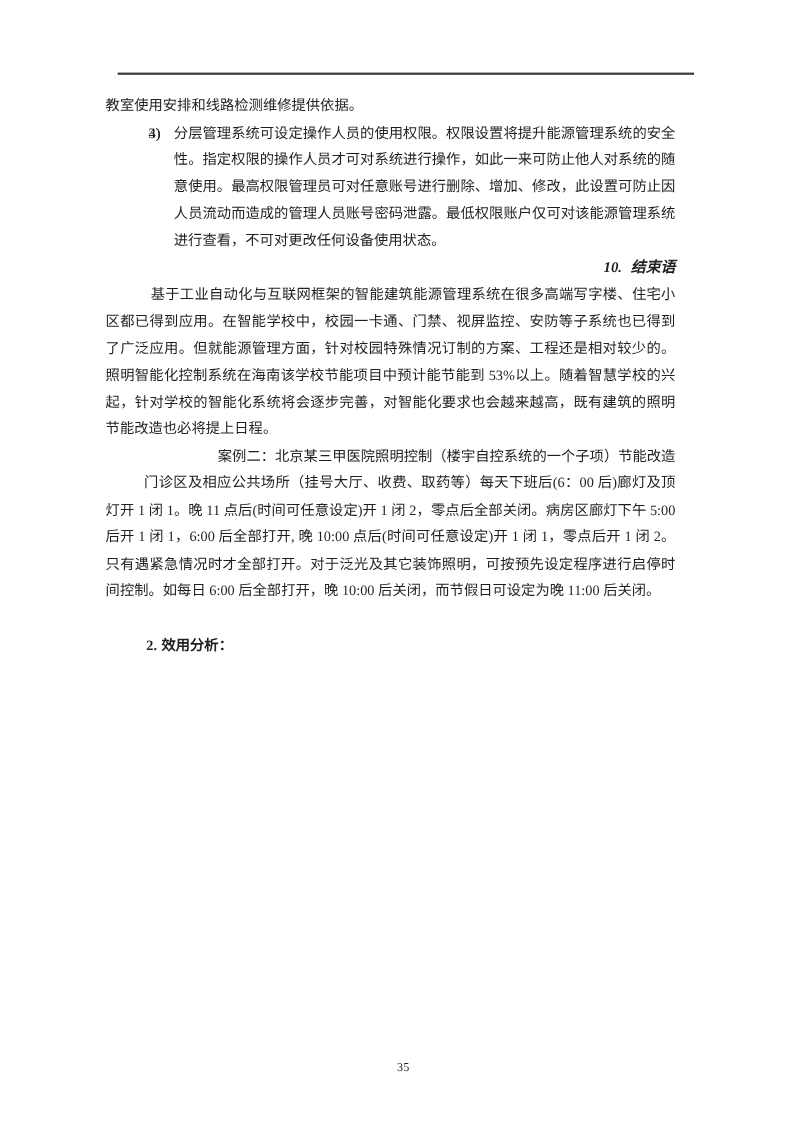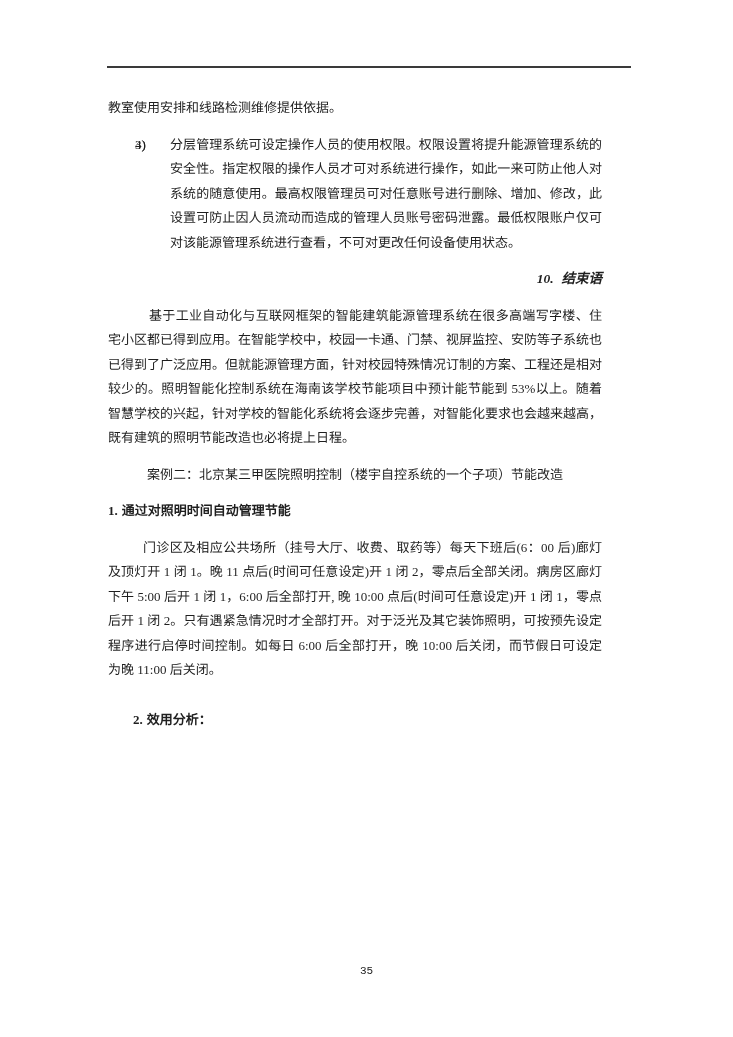--- a/index.html
+++ b/index.html
@@ -34,21 +34,21 @@
   .content {
     position: absolute;
     left: 96px;
     top: 84px;
     width: 518px;
     font-size: 13px;
     line-height: 24.5px;
     text-align: justify;
     letter-spacing: 0;
   }
-  .content p { margin: 12px; font-family: Liberation Serif, serif; }
+  .content p { margin: 0; font-family: Liberation Serif, serif; }
   .cont-line {
     margin-left: 62px;
     text-align: left;
   }
   .num-item {
     position: relative;
     padding-left: 62px;
   }
   .num-item .num {
     position: absolute;
@@ -61,39 +61,39 @@
     font-size: 13.5px;
     font-weight: bold;
     font-style: italic;
     text-align: right;
   }
   .h-conclusion .num { margin-right: 8px; }
   .para-conclusion { text-indent: 41px; }
   .case-title {
     margin-top: 20px;
     margin-left: 12px;
-    text-align: center;
+    text-align: right;
   }
   .sec-heading {
     margin: 28px 0 0 36px;
     font-size: 13px;
     font-weight: bold;
     font-style: normal;
     text-align: left;
   }
   .sec-heading .num { margin-right: 4px; }
   .sec-heading.second { margin-top: 25px; margin-left: 37px; }
   .para-body { text-indent: 35px; }
   .footer {
     position: absolute;
     left: 0;
     top: 965px;
     width: 733px;
     text-align: center;
-    font-family: Liberation Mono, monospace;
+    font-family: Liberation Serif, serif;
     font-size: 11px;
     color: #222222;
   }
 </style>
 </head>
 <body>
 
 <div class="page">
 
   <div class="header-rule"></div>
@@ -112,23 +112,20 @@
     </div>
 
     <p class="h-conclusion">
       <span class="num">10.</span><span>结束语</span>
     </p>
 
     <p class="para-conclusion">基于工业自动化与互联网框架的智能建筑能源管理系统在很多高端写字楼、住宅小区都已得到应用。在智能学校中，校园一卡通、门禁、视屏监控、安防等子系统也已得到了广泛应用。但就能源管理方面，针对校园特殊情况订制的方案、工程还是相对较少的。照明智能化控制系统在海南该学校节能项目中预计能节能到 53%以上。随着智慧学校的兴起，针对学校的智能化系统将会逐步完善，对智能化要求也会越来越高，既有建筑的照明节能改造也必将提上日程。</p>
 
     <p class="case-title">案例二：北京某三甲医院照明控制（楼宇自控系统的一个子项）节能改造</p>
 
-    <p class="sec-heading">
-      <span class="num">1.</span><span>通过对照明时间自动管理节能</span>
-    </p>
 
 
     <p class="para-body">门诊区及相应公共场所（挂号大厅、收费、取药等）每天下班后(6：00 后)廊灯及顶灯开 1 闭 1。晚 11 点后(时间可任意设定)开 1 闭 2，零点后全部关闭。病房区廊灯下午 5:00 后开 1 闭 1，6:00 后全部打开, 晚 10:00 点后(时间可任意设定)开 1 闭 1，零点后开 1 闭 2。只有遇紧急情况时才全部打开。对于泛光及其它装饰照明，可按预先设定程序进行启停时间控制。如每日 6:00 后全部打开，晚 10:00 后关闭，而节假日可设定为晚 11:00 后关闭。</p>
 
 
     <p class="sec-heading second">
       <span class="num">2.</span><span>效用分析：</span>
     </p>
 
   </div>

